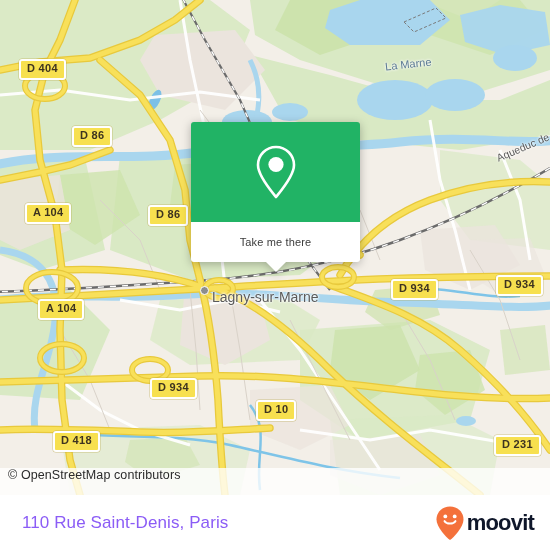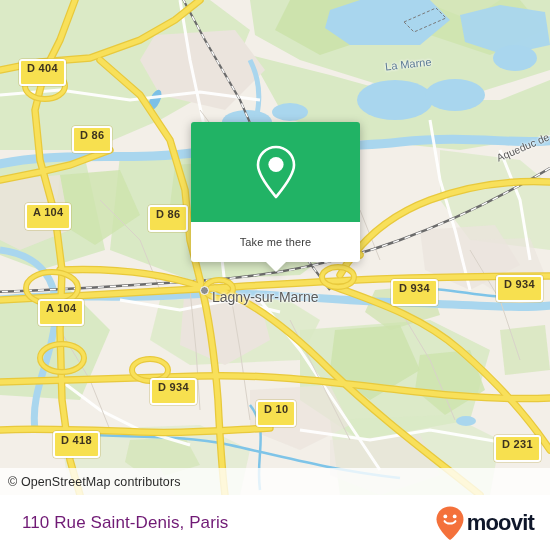--- a/index.html
+++ b/index.html
@@ -31,21 +31,20 @@
 
   
   #attribution {
     position: absolute;
     left: 0;
     top: 468px;
     width: 550px;
     height: 27px;
     background: rgba(255,255,255,0.78);
     display: flex;
-    align-items: center;
     z-index: 40;
   }
   #attribution .txt {
     font-size: 12.5px;
     color: #2b2b2b;
     padding-left: 8px;
     letter-spacing: 0.1px;
     white-space: nowrap;
   }
 
@@ -100,21 +99,21 @@
     background: #ffffff;
     overflow: hidden;
     z-index: 50;
   }
   #bottombar .addr {
     position: absolute;
     left: 22px;
     top: 50%;
     transform: translateY(-50%);
     font-size: 17px;
-    color: #701a75;
+    color: #8b5cf6;
     letter-spacing: 0.1px;
     white-space: nowrap;
   }
   #brand {
     position: absolute;
     right: 16px;
     top: 50%;
     transform: translateY(-50%);
     display: flex;
     align-items: center;
@@ -130,21 +129,21 @@
 
   
   .shield {
     position: absolute;
     background: #f7e04f;
     border: 2px solid #ffffff;
     border-radius: 3px;
     color: #3d3320;
     font-size: 11px;
     font-weight: bold;
-    padding: 1px 6px 10px 6px;
+    padding: 1px 6px 4px 6px;
     letter-spacing: 0.3px;
     white-space: nowrap;
     box-shadow: 0 0 0 0.5px rgba(180,160,60,0.55);
     z-index: 25;
   }
   .placelabel {
     position: absolute;
     color: #5a5a5a;
     font-size: 14px;
     white-space: nowrap;

